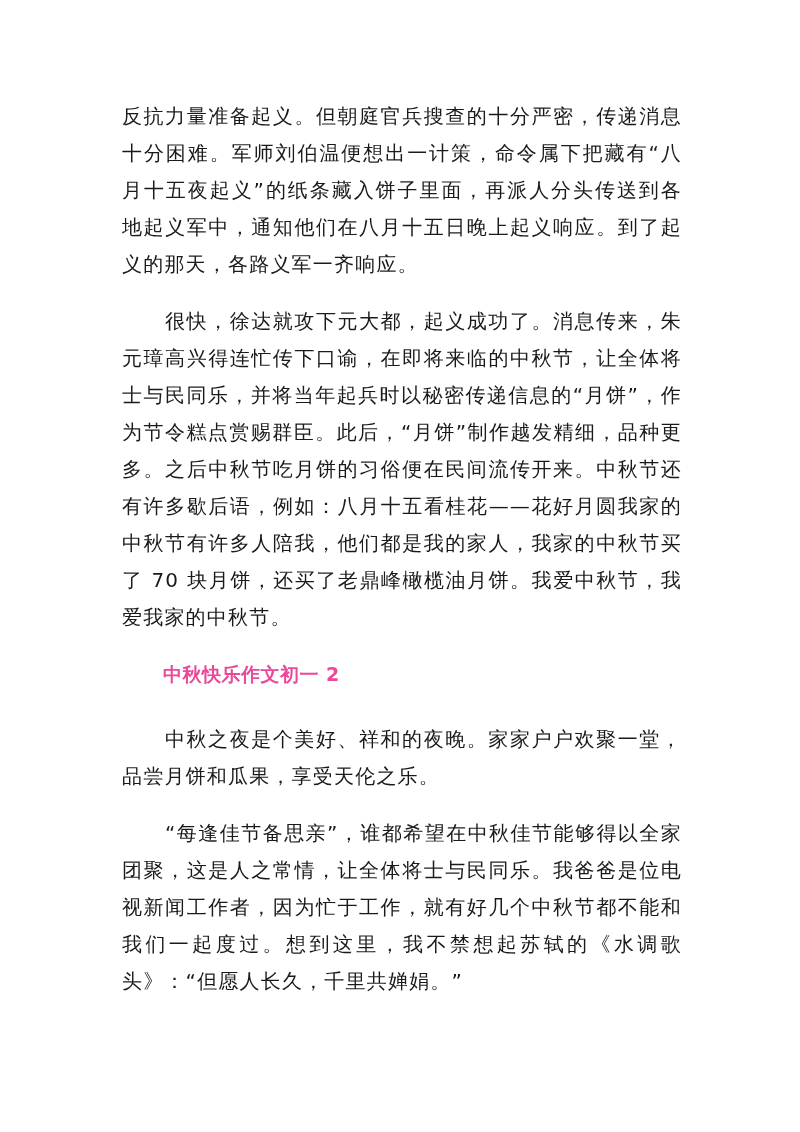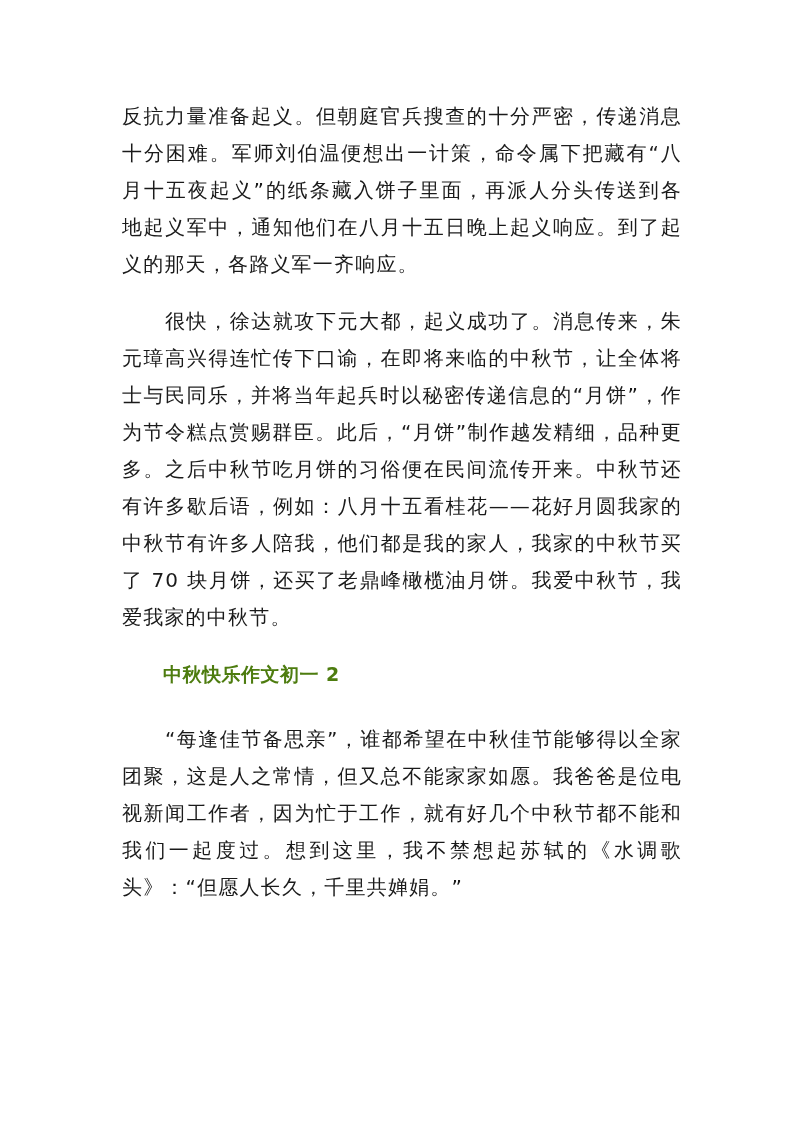--- a/index.html
+++ b/index.html
@@ -1,24 +1,25 @@
 <!DOCTYPE html>
 <html><head>
 <meta charset="utf-8">
 <style>
   html, body { margin: 0; padding: 0; background: #ffffff; }
   body { width: 800px; height: 1132px; position: relative; overflow: hidden;
          font-family: "DejaVu Sans", "Liberation Sans", sans-serif; color: #1a1a1a; }
   .page { position: absolute; left: 122px; top: 98px; width: 560px; }
   .para { font-size: 20px; line-height: 37px; margin: 0 0 20px 0; text-align: justify; letter-spacing: 1.2px; }
   .indent { text-indent: 43px; }
-  .heading { font-size: 19px; font-weight: bold; color: #4d7c0f; line-height: 37px;
+  .heading { font-size: 19px; font-weight: bold; color: #ec4899; line-height: 37px;
              margin: 0 0 28px 0; padding-left: 41px; letter-spacing: 0.5px; }
 </style>
 </head>
 <body>
 
 <div class="page">
   <p class="para">反抗力量准备起义。但朝庭官兵搜查的十分严密，传递消息十分困难。军师刘伯温便想出一计策，命令属下把藏有“八月十五夜起义”的纸条藏入饼子里面，再派人分头传送到各地起义军中，通知他们在八月十五日晚上起义响应。到了起义的那天，各路义军一齐响应。</p>
   <p class="para indent">很快，徐达就攻下元大都，起义成功了。消息传来，朱元璋高兴得连忙传下口谕，在即将来临的中秋节，让全体将士与民同乐，并将当年起兵时以秘密传递信息的“月饼”，作为节令糕点赏赐群臣。此后，“月饼”制作越发精细，品种更多。之后中秋节吃月饼的习俗便在民间流传开来。中秋节还有许多歇后语，例如：八月十五看桂花——花好月圆我家的中秋节有许多人陪我，他们都是我的家人，我家的中秋节买了 70 块月饼，还买了老鼎峰橄榄油月饼。我爱中秋节，我爱我家的中秋节。</p>
   <h2 class="heading">中秋快乐作文初一 2</h2>
-  <p class="para indent">“每逢佳节备思亲”，谁都希望在中秋佳节能够得以全家团聚，这是人之常情，但又总不能家家如愿。我爸爸是位电视新闻工作者，因为忙于工作，就有好几个中秋节都不能和我们一起度过。想到这里，我不禁想起苏轼的《水调歌头》：“但愿人长久，千里共婵娟。”</p>
+  <p class="para indent">中秋之夜是个美好、祥和的夜晚。家家户户欢聚一堂，品尝月饼和瓜果，享受天伦之乐。</p>
+  <p class="para indent">“每逢佳节备思亲”，谁都希望在中秋佳节能够得以全家团聚，这是人之常情，让全体将士与民同乐。我爸爸是位电视新闻工作者，因为忙于工作，就有好几个中秋节都不能和我们一起度过。想到这里，我不禁想起苏轼的《水调歌头》：“但愿人长久，千里共婵娟。”</p>
 </div>
 
 </body></html>

